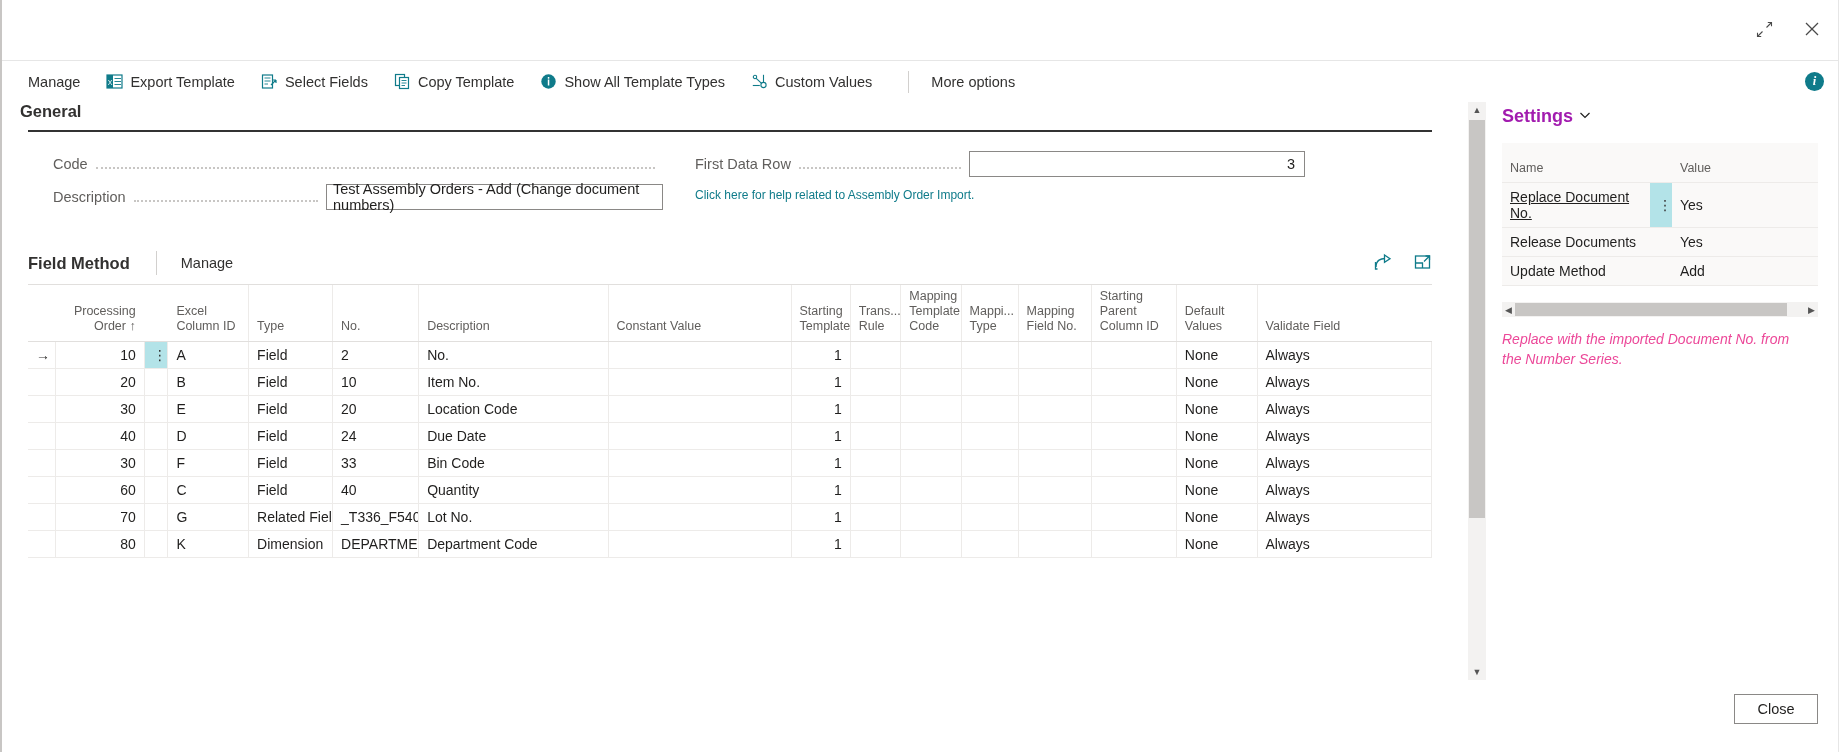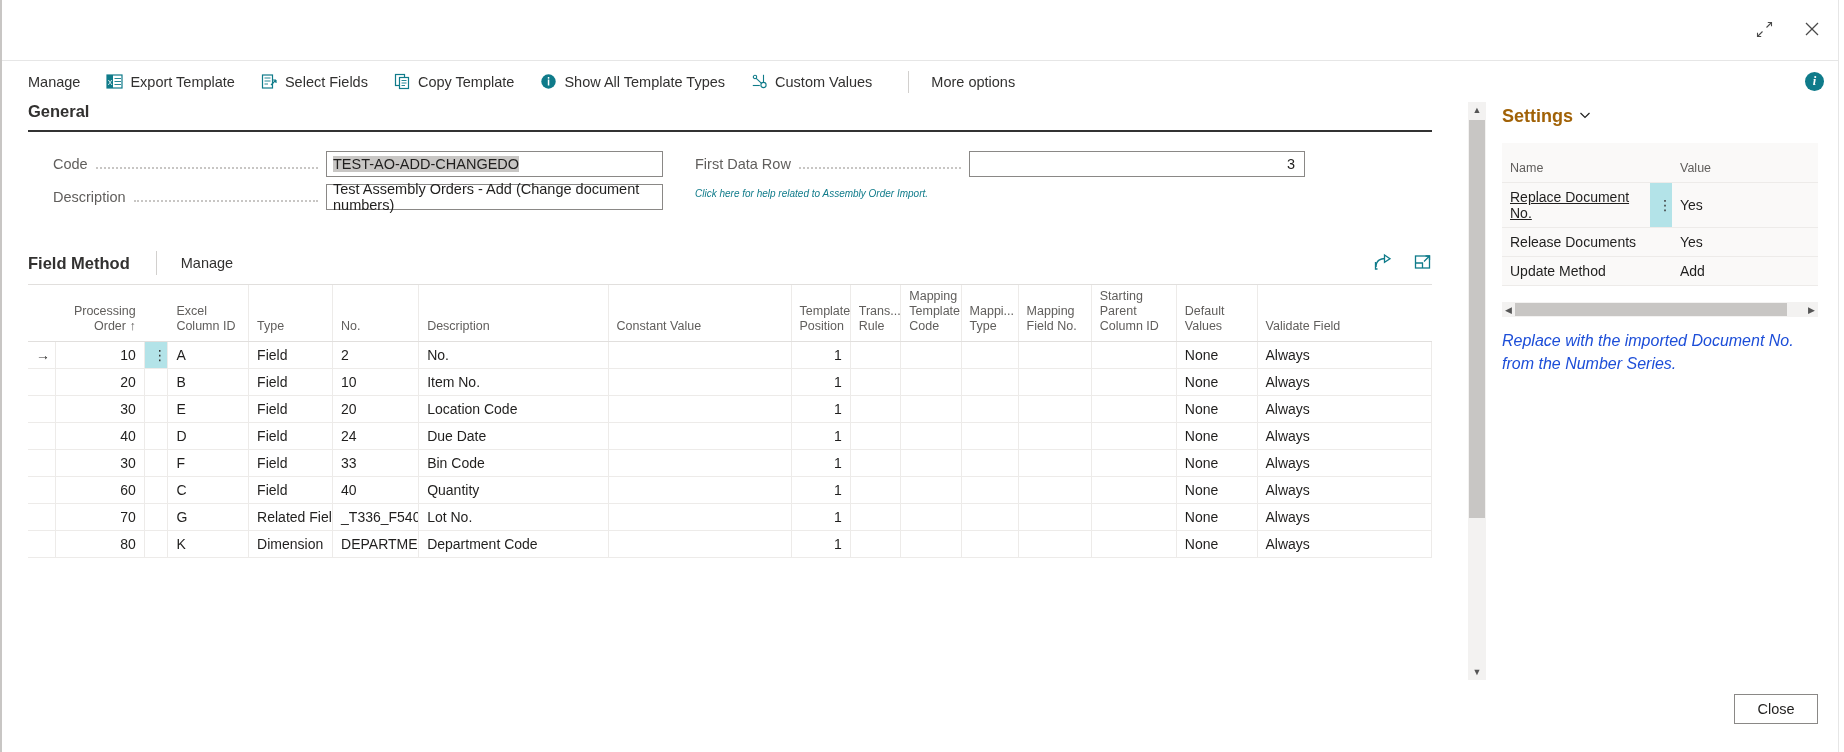--- a/index.html
+++ b/index.html
@@ -71,21 +71,21 @@
   
   .content {
     position: absolute; left: 0; top: 102px;
     width: 1466px; height: 578px;
     background: #fff;
     overflow: hidden;
   }
 
   .section-title {
     font-size: 16.5px; font-weight: 600; color: #323130;
-    padding-left: 26px;
+    padding-left: 18px;
   }
   .general-head {
     position: absolute; left: 0; top: 0; width: 1444px;
   }
   .general-head .rule {
     margin: 9px 0 0 26px; width: 1404px; height: 2px; background: #333333;
   }
 
   
   .form-area { position: absolute; left: 0; top: 45px; width: 1444px; margin-left: 25px; }
@@ -108,21 +108,21 @@
   .finput .sel {
     background: #c8c6c4; color: #201f1e;
   }
   .col-left { width: 636px; position: relative; }
   .col-left .finput { width: 337px; }
   .col-right { position: absolute; left: 668px; top: 0; width: 610px; }
   .col-right .flabel { padding-left: 0; }
   .col-right .finput { width: 336px; justify-content: flex-end; padding-right: 9px; }
   .help-link {
     position: absolute; left: 668px; top: 41px;
-    font-size: 10px; color: #0f7b8a; cursor: pointer; font-style: italic;
+    font-size: 12px; color: #0f7b8a; cursor: pointer;
   }
 
   
   .fm-head {
     position: absolute; left: 0; top: 140px; width: 1444px; height: 42px;
     display: flex; align-items: center;
   }
   .fm-title { font-size: 16.5px; font-weight: 600; color: #323130; padding-left: 26px; }
   .fm-vsep { width: 1px; height: 24px; background: #d2d0ce; margin: 0 24px 0 26px; }
   .fm-manage { font-size: 14.5px; color: #323130; cursor: pointer; }
@@ -175,21 +175,21 @@
     position: absolute; left: 1px; top: 18px; width: 16px; height: 398px;
     background: #c8c6c4; cursor: pointer;
   }
 
   
   .factbox {
     position: absolute; left: 1492px; top: 102px;
     width: 330px; height: 578px;
   }
   .fb-title {
-    font-size: 18px; font-weight: 600; color: #a16207;
+    font-size: 18px; font-weight: 600; color: #a21caf;
     display: flex; align-items: center; gap: 5px;
     padding-left: 8px; margin-top: 4px;
   }
   .fb-grid {
     position: absolute; left: 8px; top: 41px; width: 316px;
     background: #faf9f8;
   }
   table.fbt { border-collapse: collapse; width: 316px; table-layout: fixed; }
   table.fbt th {
     font-size: 12.5px; font-weight: 400; color: #605e5c;
@@ -207,21 +207,21 @@
   .fb-hscroll {
     position: absolute; left: 8px; top: 200px; width: 316px; height: 15px;
     background: #f3f2f1; display: flex; align-items: center;
   }
   .fb-hs-thumb {
     position: absolute; left: 13px; top: 1px; height: 13px; width: 272px;
     background: #c8c6c4; cursor: pointer;
   }
   .fb-note {
     position: absolute; left: 8px; top: 228px; width: 300px;
-    font-size: 16px; font-style: italic; color: #1d4ed8; line-height: 1.42;
+    font-size: 14px; font-style: italic; color: #ec4899; line-height: 1.42;
   }
 
   
   .footer {
     position: absolute; left: 0; top: 680px; width: 1844px; height: 72px;
     background: #fff;
   }
   .close-btn {
     position: absolute; right: 28px; top: 14px;
     width: 84px; height: 30px;
@@ -336,23 +336,20 @@
   <div class="general-head">
     <div class="section-title">General</div>
     <div class="rule"></div>
   </div>
 
   <div class="form-area">
     <div class="col-left">
       <div class="frow">
         <span class="flabel">Code</span>
         <span class="dots"></span>
-        <span class="finput">
-            <span class="sel">TEST-AO-ADD-CHANGEDO</span>
-          </span>
       </div>
       <div class="frow">
         <span class="flabel">Description</span>
         <span class="dots"></span>
         <span class="finput">Test Assembly Orders - Add (Change document numbers)</span>
       </div>
     </div>
 
     <div class="col-right">
       <div class="frow">
@@ -410,21 +407,21 @@
       <thead>
         <tr>
           <th></th>
           <th class="num">Processing Order ↑</th>
           <th></th>
           <th class="bdr">Excel Column ID</th>
           <th class="bdr">Type</th>
           <th class="bdr">No.</th>
           <th class="bdr">Description</th>
           <th class="bdr">Constant Value</th>
-          <th class="num bdr">Template Position</th>
+          <th class="num bdr">Starting Template</th>
           <th class="bdr">Trans... Rule</th>
           <th class="bdr">Mapping Template Code</th>
           <th class="bdr">Mappi... Type</th>
           <th class="bdr">Mapping Field No.</th>
           <th class="bdr">Starting Parent Column ID</th>
           <th class="bdr">Default Values</th>
           <th>Validate Field</th>
         </tr>
       </thead>
       <tbody>

